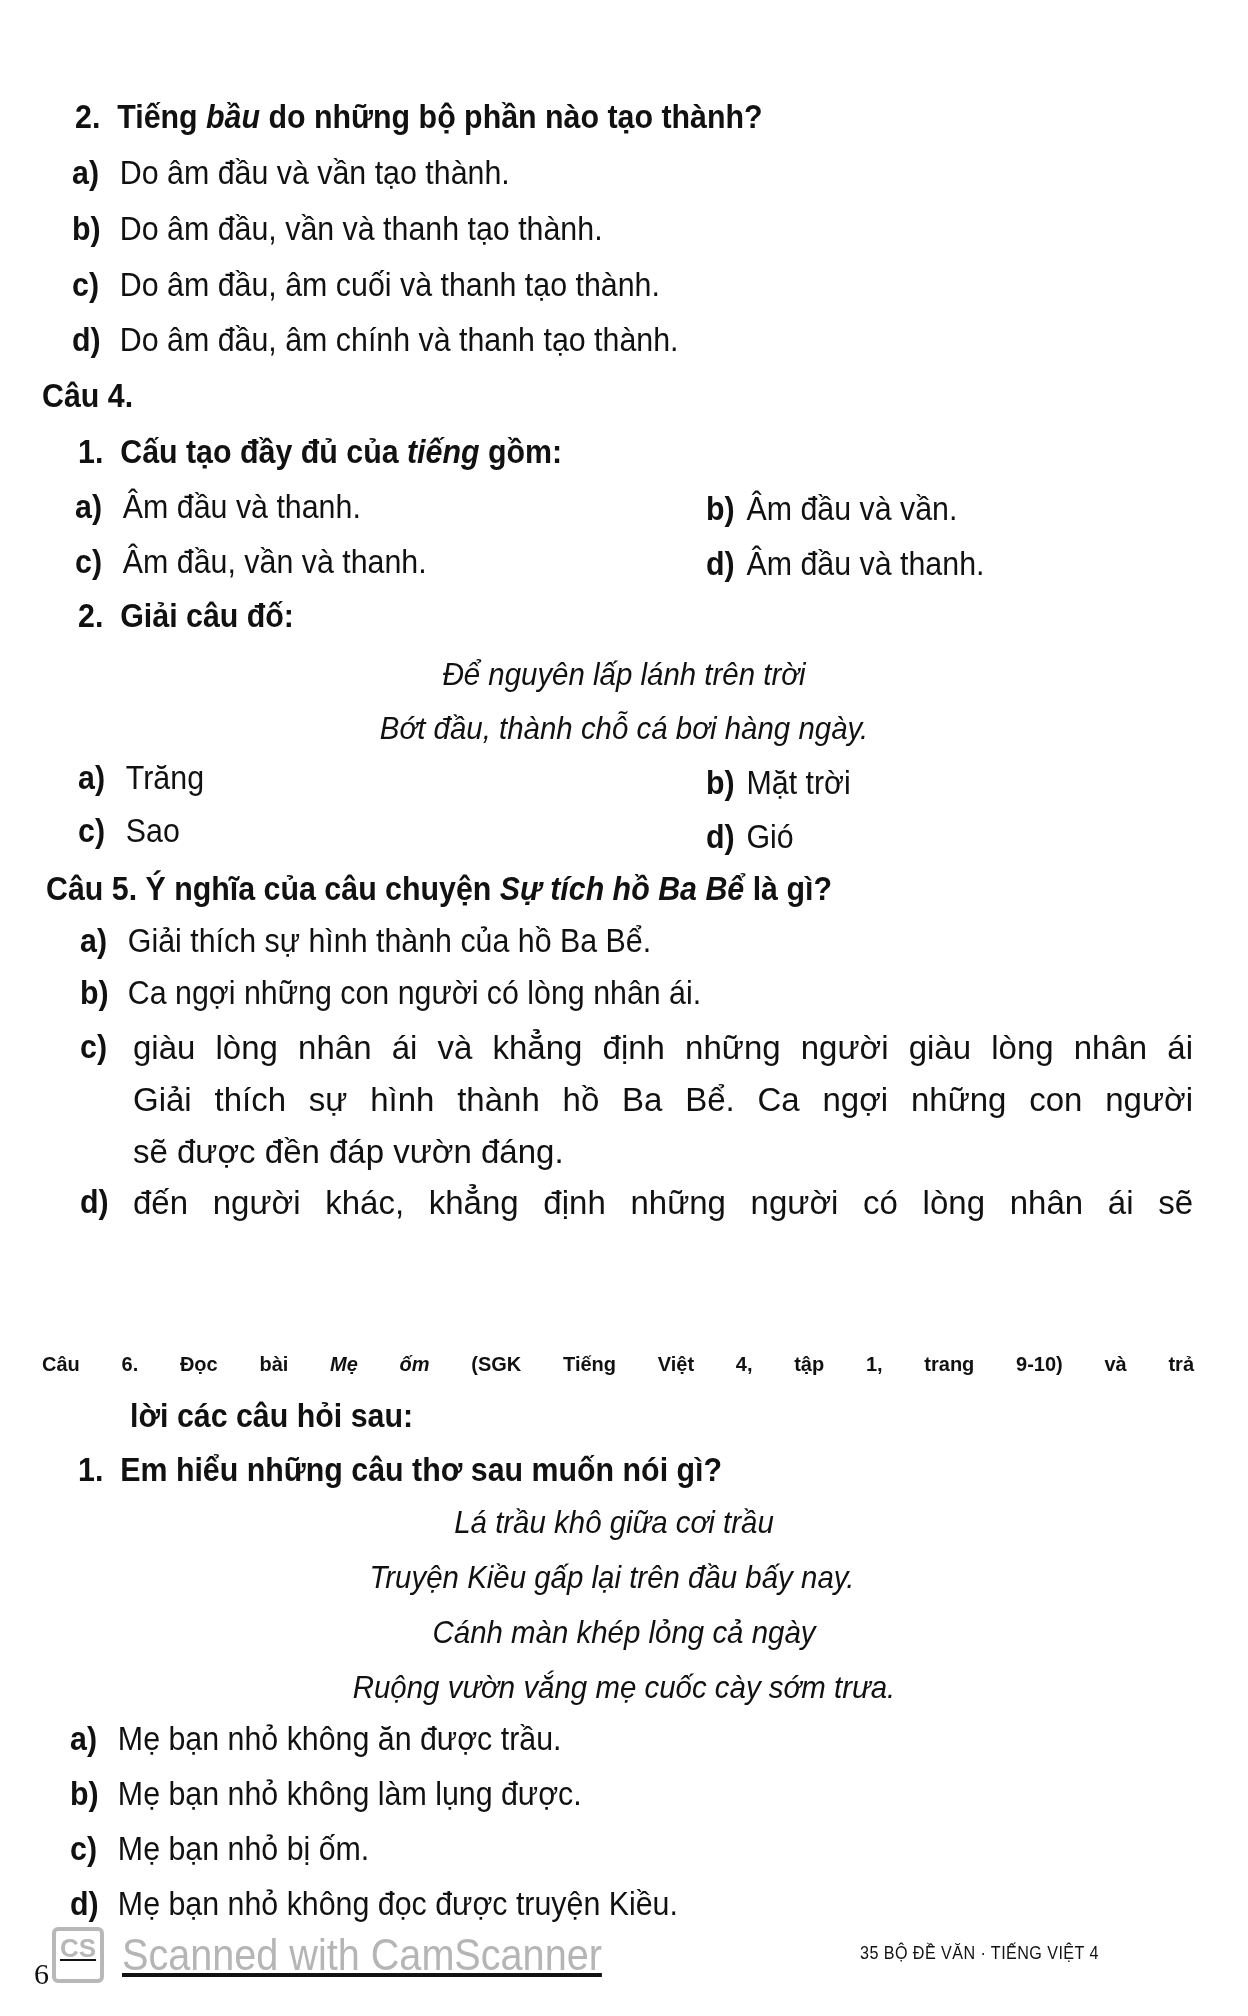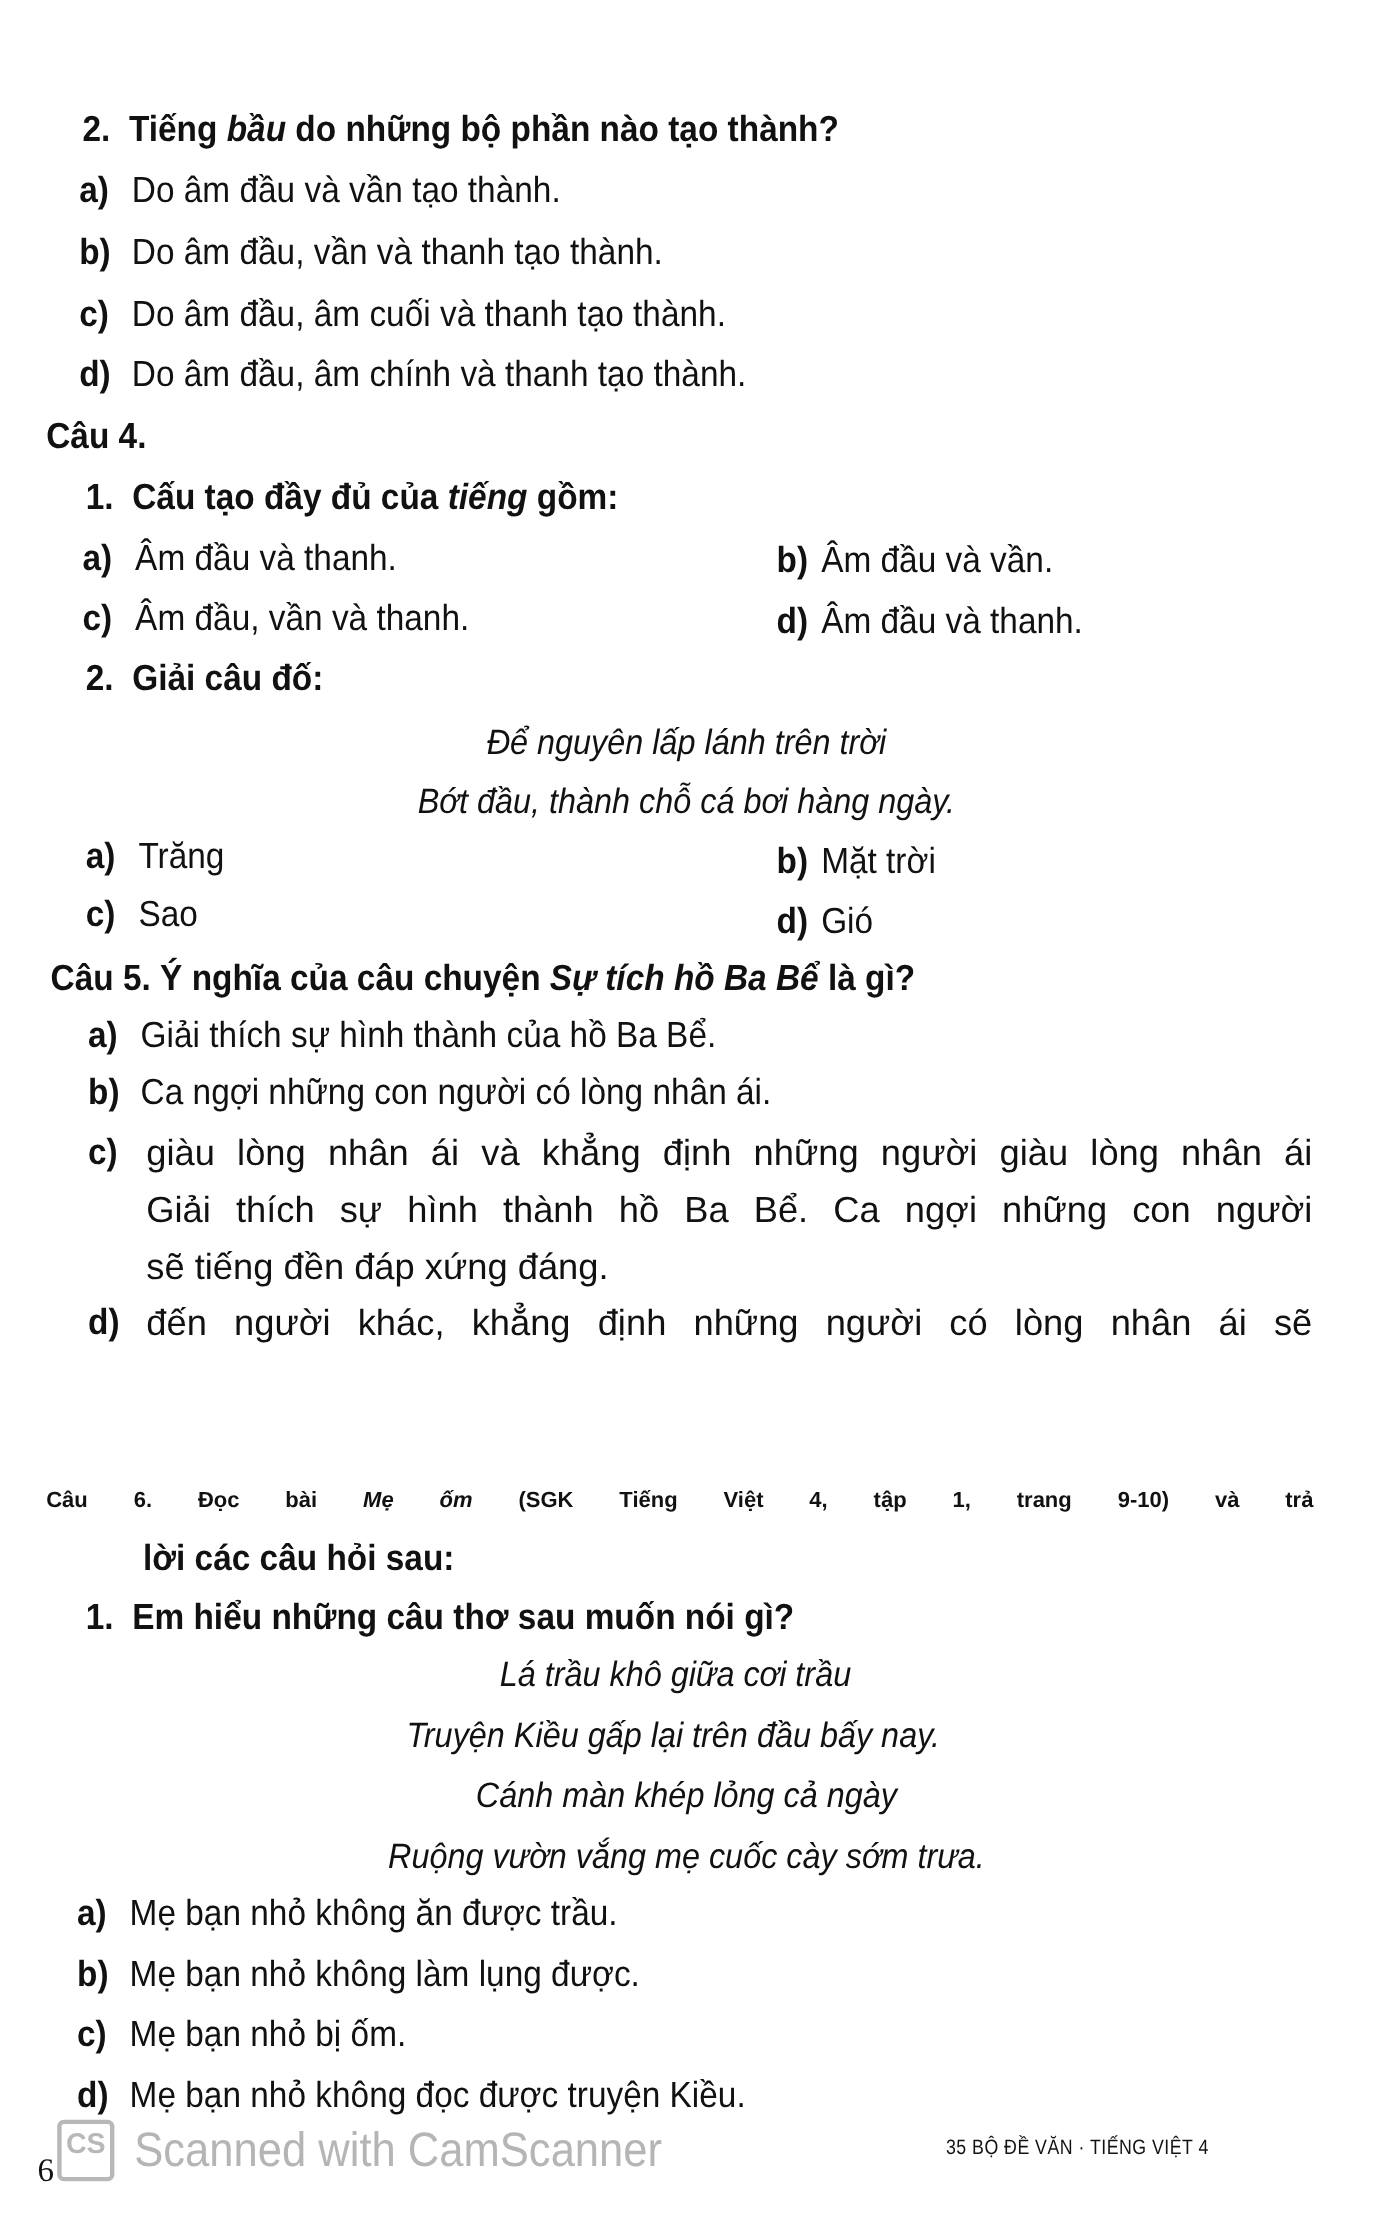--- a/index.html
+++ b/index.html
@@ -10,21 +10,21 @@
         transform:scaleX(0.92);transform-origin:left center;}
   .b{font-weight:bold;}
   .i{font-style:italic;}
   .lbl{font-weight:bold;display:inline-block;width:52px;}
   .center{position:absolute;left:0;width:1248px;text-align:center;font-size:32px;
           line-height:40px;font-style:italic;transform:scaleX(0.92);}
   .just{position:absolute;left:133px;width:1060px;font-size:33px;line-height:52px;
         text-align:justify;}
   .just .row{display:block;text-align:justify;text-align-last:justify;height:52px;}
   .just .row.last{text-align-last:left;}
-  .footer-cs{position:absolute;left:52px;top:1905px;display:flex;align-items:center;}
+  .footer-cs{position:absolute;left:52px;top:1905px;display:flex;align-items:center;text-decoration:underline;}
   .cs-logo{width:52px;height:56px;border:4px solid #b8b8b8;border-radius:6px;
            box-sizing:border-box;color:#b8b8b8;font-size:26px;font-weight:bold;
            display:flex;align-items:flex-start;justify-content:center;padding-top:2px;}
   .cs-text{font-size:44px;color:#b5b5b5;margin-left:18px;transform:scaleX(0.9);transform-origin:left;}
   .pagenum{position:absolute;left:34px;top:1935px;font-family:"Liberation Serif",serif;font-size:30px;}
   .runhead{position:absolute;left:860px;top:1920px;font-size:19px;letter-spacing:0.5px;
            transform:scaleX(0.85);transform-origin:left;}
 </style>
 </head>
 <body>
@@ -63,21 +63,21 @@
   <div class="line b" style="left:46px;top:847px;">
     <span>Câu 5. Ý nghĩa của câu chuyện </span><span class="i">Sự tích hồ Ba Bể</span><span> là gì?</span>
   </div>
   <div class="line" style="left:80px;top:899px;"><span class="lbl">a)</span><span>Giải thích sự hình thành của hồ Ba Bể.</span></div>
   <div class="line" style="left:80px;top:951px;"><span class="lbl">b)</span><span>Ca ngợi những con người có lòng nhân ái.</span></div>
 
   <div class="line b" style="left:80px;top:1005px;">c)</div>
   <div class="just" style="top:1000px;">
     <span class="row">giàu lòng nhân ái và khẳng định những người giàu lòng nhân ái</span>
     <span class="row">Giải thích sự hình thành hồ Ba Bể. Ca ngợi những con người</span>
-    <span class="row last">sẽ tiếng đền đáp xứng đáng.</span>
+    <span class="row last">sẽ được đền đáp vườn đáng.</span>
   </div>
 
   <div class="line b" style="left:80px;top:1160px;">d)</div>
   <div class="just" style="top:1155px;">
     <span class="row">đến người khác, khẳng định những người có lòng nhân ái sẽ</span>
   </div>
 
   <div class="just b" style="left:42px;width:1152px;top:1316px;font-size:20px;">
     <span class="row"><span>Câu 6. Đọc bài </span><span class="i">Mẹ ốm</span><span> (SGK Tiếng Việt 4, tập 1, trang 9-10) và trả</span></span>
   </div>

